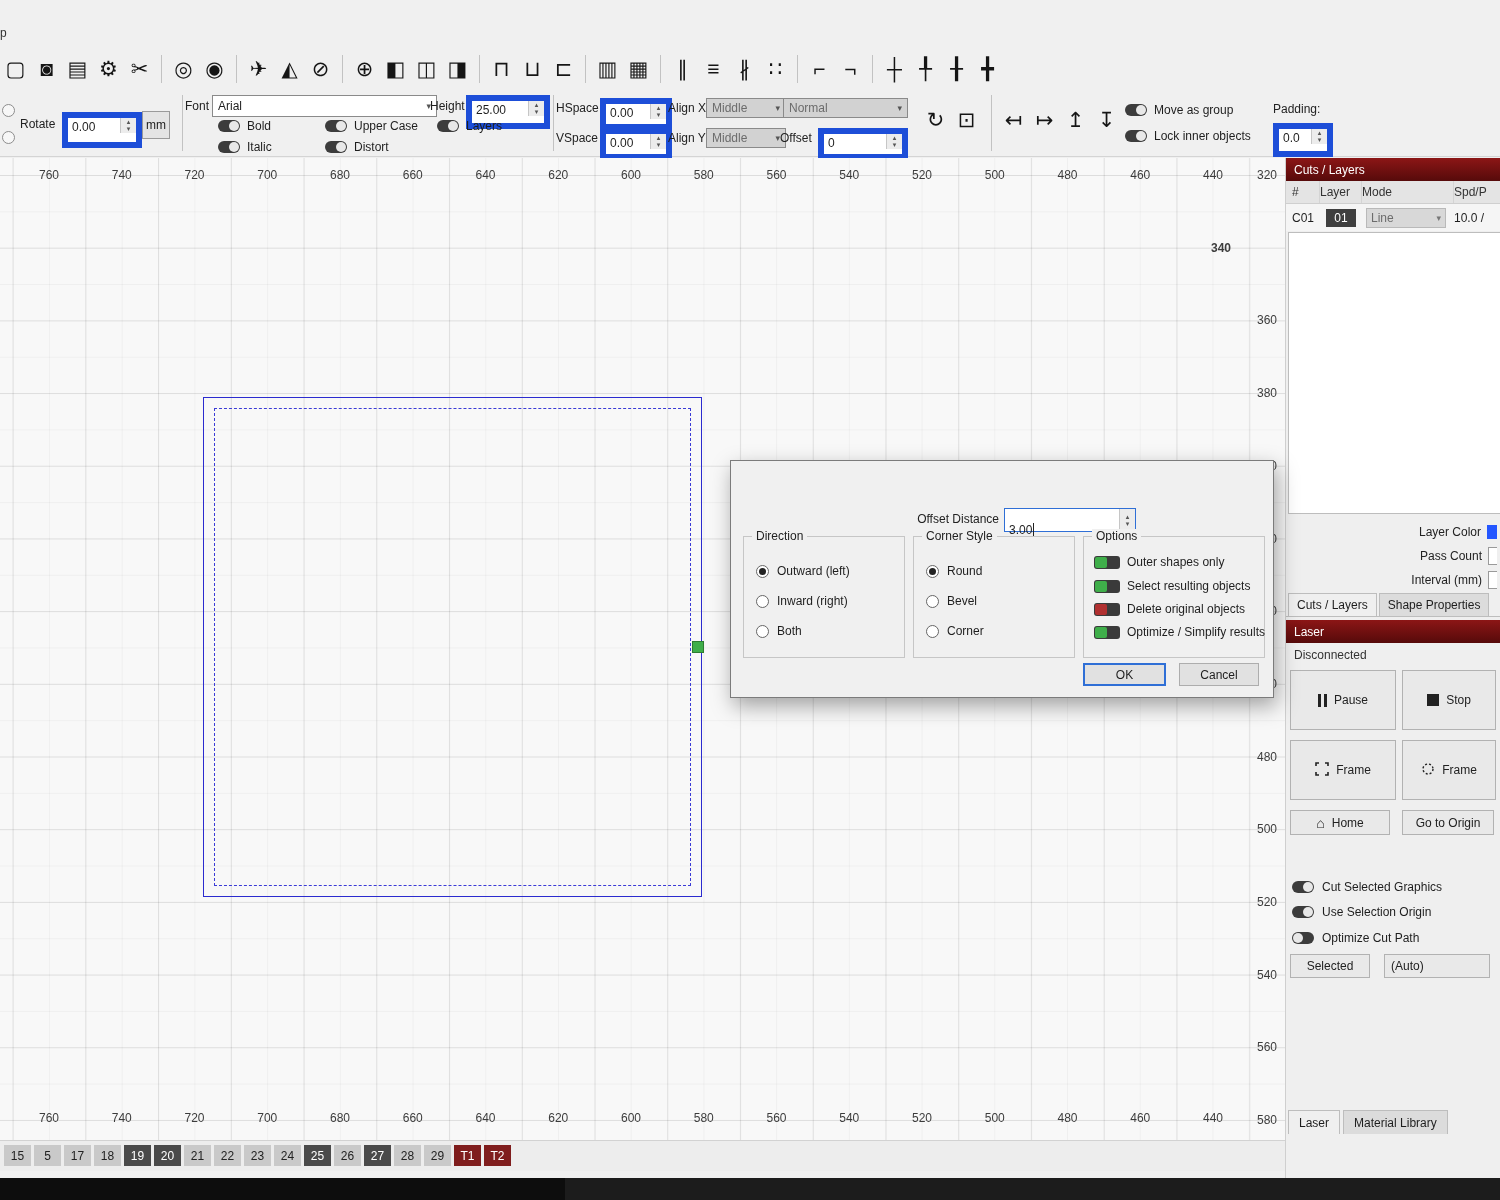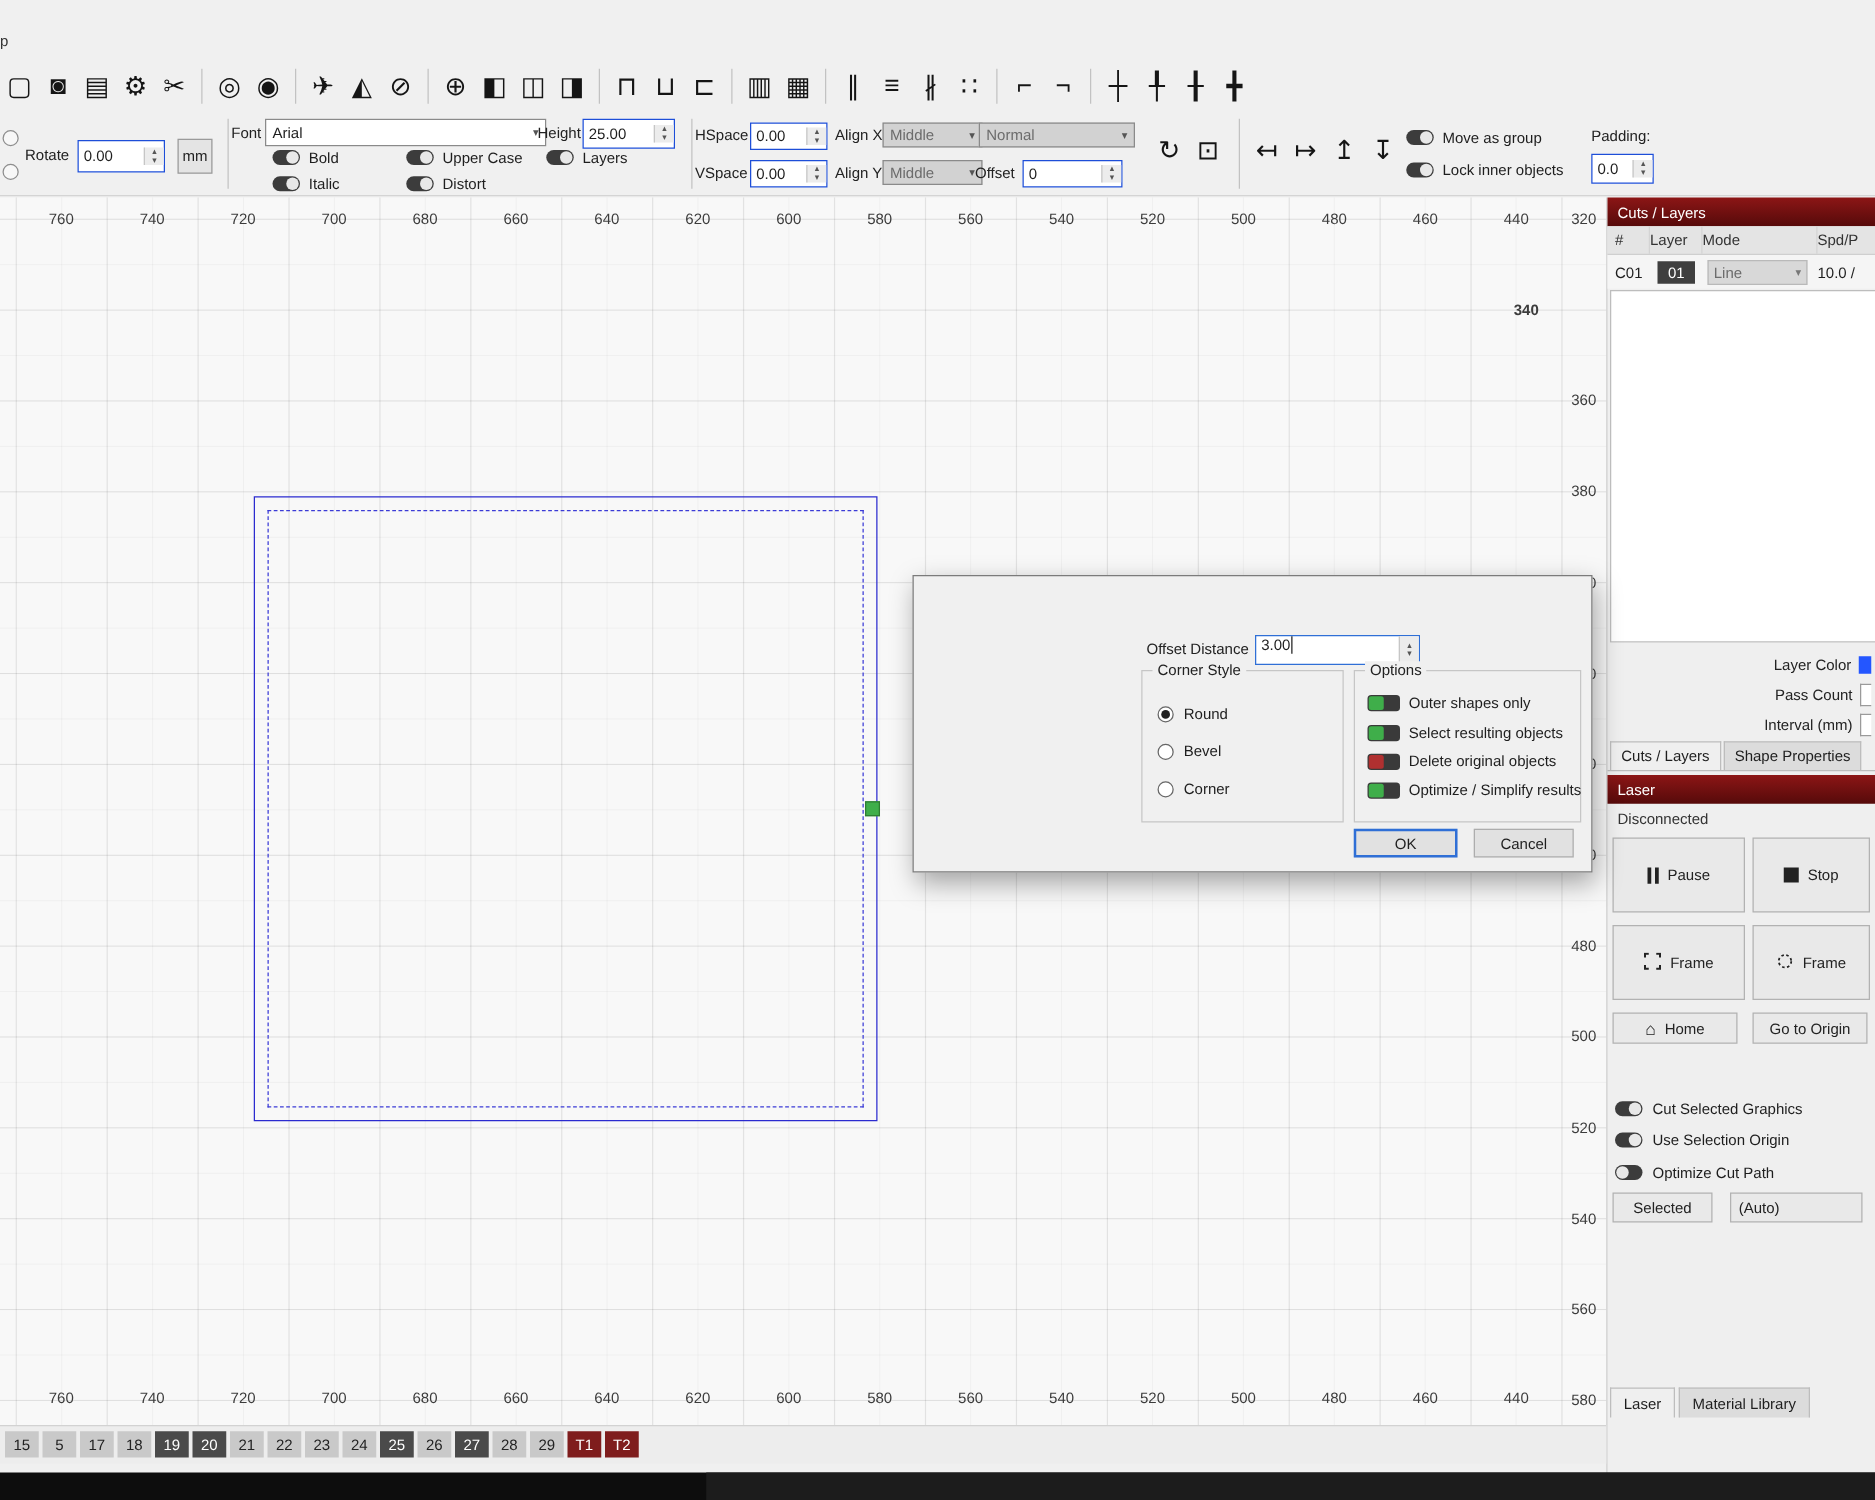--- a/index.html
+++ b/index.html
@@ -13,21 +13,21 @@
             font-size:21px;color:#151515;cursor:pointer}
   .tsep{width:1px;height:28px;background:#c2c2c2;margin:0 6px;display:inline-block}
 
   #toolbar-text{position:absolute;left:0;top:90px;width:1500px;height:66px;background:#f0f0f0;
                 border-bottom:1px solid #d4d4d4}
   .lbl{position:absolute;color:#222;white-space:nowrap}
   .trow{position:absolute;display:flex;align-items:center;gap:7px;white-space:nowrap}
   .tgl-sm{width:22px;height:12px;border-radius:6px;background:#3c3c3c;position:relative;display:inline-block;flex:0 0 auto}
   .tgl-sm::after{content:"";position:absolute;right:1px;top:1px;width:10px;height:10px;border-radius:50%;background:#e8e8e8}
   .tgl-sm.knob-left::after{left:1px;right:auto}
-  .spin{position:absolute;display:flex;background:#fff;border:1px solid #1d4ed8;align-items:center}
+  .spin{position:absolute;display:flex;background:#fff;border:6px solid #1d4ed8;align-items:flex-start}
   .spin .v{flex:1;padding:2px 4px;display:flex;align-items:center;overflow:hidden}
   .ar{width:15px;border-left:1px solid #c6c6c6;display:flex;flex-direction:column;align-items:center;
       justify-content:center;font-size:7px;color:#555;background:#ececec;line-height:1.05}
   .ar::before{content:"▴"}.ar::after{content:"▾"}
   .dd{position:absolute;display:flex;align-items:center;background:#fff;border:1px solid #8a8a8a;padding:0 5px}
   .dd::after{content:"▾";margin-left:auto;font-size:9px;color:#555;padding-left:4px}
   .dd.disabled{background:#d2d2d2;color:#6c6c6c}
   .mbtn{position:absolute;border:1px solid #9a9a9a;background:#e4e4e4;display:flex;align-items:center;justify-content:center;cursor:pointer}
   .circ{position:absolute;width:11px;height:11px;border-radius:50%;border:1px solid #8d8d8d;background:#f7f7f7}
 
@@ -46,21 +46,21 @@
   #sel-handle{position:absolute;left:692px;top:483px;width:10px;height:10px;background:#3fae4a;border:1px solid #2e7d32}
 
   
   #dlg{position:absolute;left:730px;top:460px;width:542px;height:236px;background:#f0f0f0;
        border:1px solid #7b7b7b;box-shadow:3px 8px 20px rgba(0,0,0,.35);z-index:40}
   .dlg-title{height:30px;background:#ffffff;display:flex;align-items:center;padding:0 8px;font-size:13px;color:#111}
   .dlg-logo{width:11px;height:11px;border:3px solid #2b2b2b;border-radius:50%;margin-right:9px;flex:0 0 auto}
   .dlg-close{margin-left:auto;width:30px;text-align:center;font-size:17px;color:#222;cursor:pointer}
   #od-label{position:absolute;left:166px;top:51px;width:102px;text-align:right}
   #od-input{position:absolute;left:273px;top:47px;width:130px;height:22px;display:flex;background:#fff;border:1px solid #2f6fd6}
-  #od-input .v{flex:1;padding:14px 4px;display:flex;align-items:flex-end}
+  #od-input .v{flex:1;padding:14px 4px;display:flex;align-items:flex-start}
   .caret{display:inline-block;width:1px;height:14px;background:#222;margin-left:1px}
   .grp{position:absolute;border:1px solid #c6c6c6;height:120px}
   .grp-cap{position:absolute;top:-8px;left:8px;background:#f0f0f0;padding:0 4px;color:#222}
   #grp-dir{left:12px;top:75px;width:160px}
   #grp-corner{left:182px;top:75px;width:160px}
   #grp-opt{left:352px;top:75px;width:180px}
   .ritem{position:absolute;left:12px;display:flex;align-items:center;gap:8px;white-space:nowrap}
   .rb{width:13px;height:13px;border:1px solid #666;border-radius:50%;background:#fff;box-sizing:border-box;flex:0 0 auto}
   .rb.sel::after{content:"";display:block;width:7px;height:7px;margin:2px;border-radius:50%;background:#222}
   .oitem{position:absolute;left:10px;display:flex;align-items:center;gap:7px;white-space:nowrap}
@@ -448,20 +448,35 @@
   <div id="dlg">
     <span class="lbl" id="od-label">Offset Distance</span>
     <div id="od-input">
       <span class="v">
         <span>3.00</span>
         <span class="caret"></span>
       </span>
       <span class="ar"></span>
     </div>
 
+    <div class="grp" id="grp-dir">
+      <span class="grp-cap">Direction</span>
+      <div class="ritem" style="top:27px">
+        <span class="rb sel"></span>
+        <span>Outward (left)</span>
+      </div>
+      <div class="ritem" style="top:57px">
+        <span class="rb"></span>
+        <span>Inward (right)</span>
+      </div>
+      <div class="ritem" style="top:87px">
+        <span class="rb"></span>
+        <span>Both</span>
+      </div>
+    </div>
 
     <div class="grp" id="grp-corner">
       <span class="grp-cap">Corner Style</span>
       <div class="ritem" style="top:27px">
         <span class="rb sel"></span>
         <span>Round</span>
       </div>
       <div class="ritem" style="top:57px">
         <span class="rb"></span>
         <span>Bevel</span>

